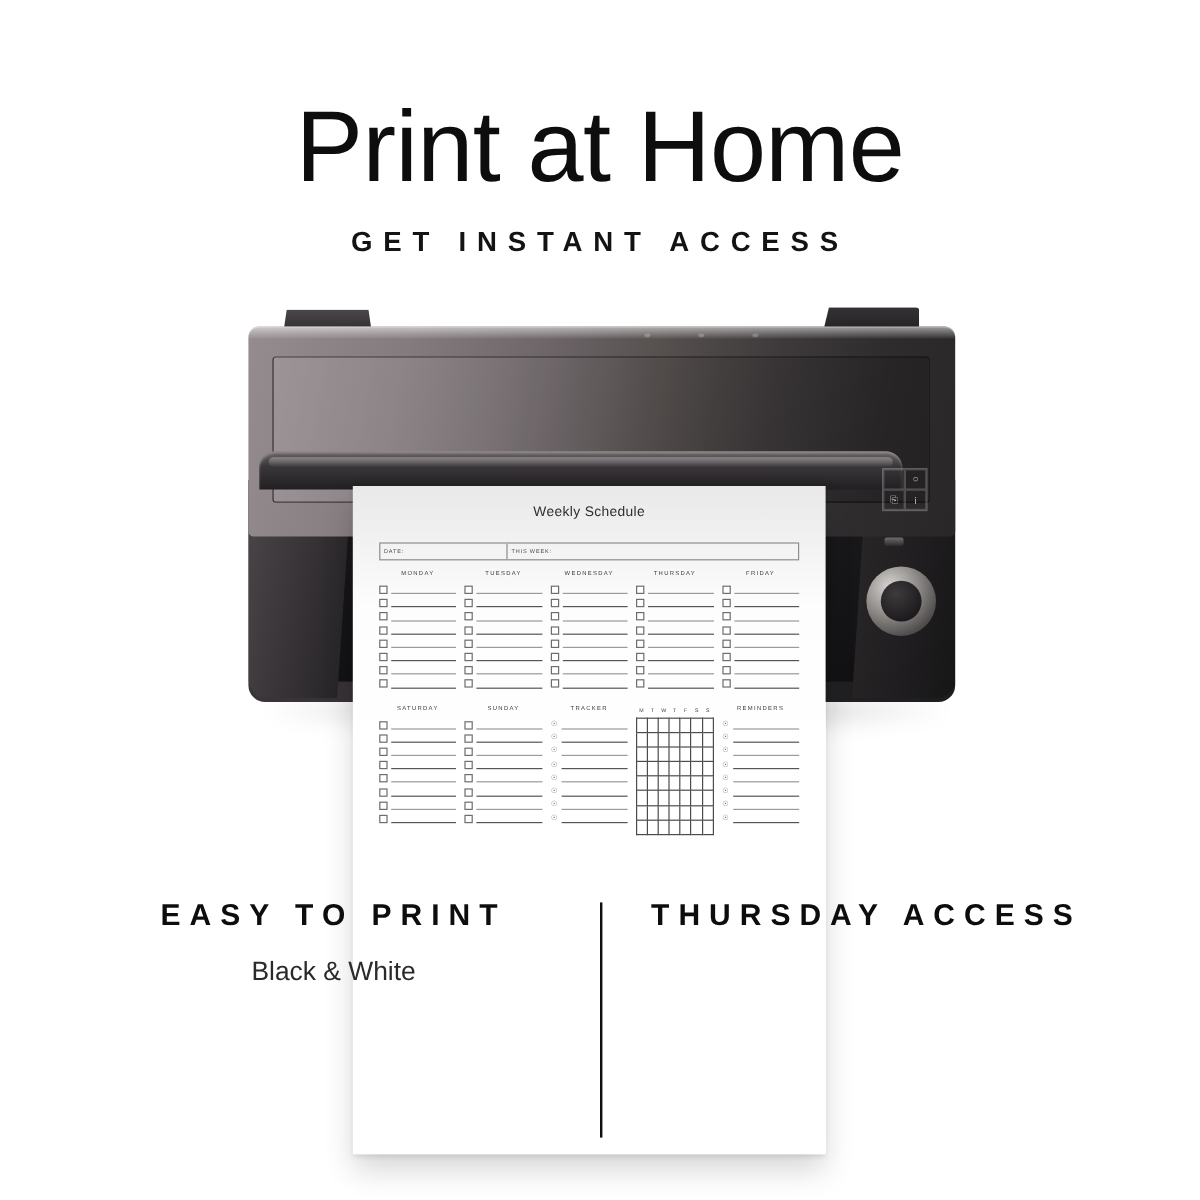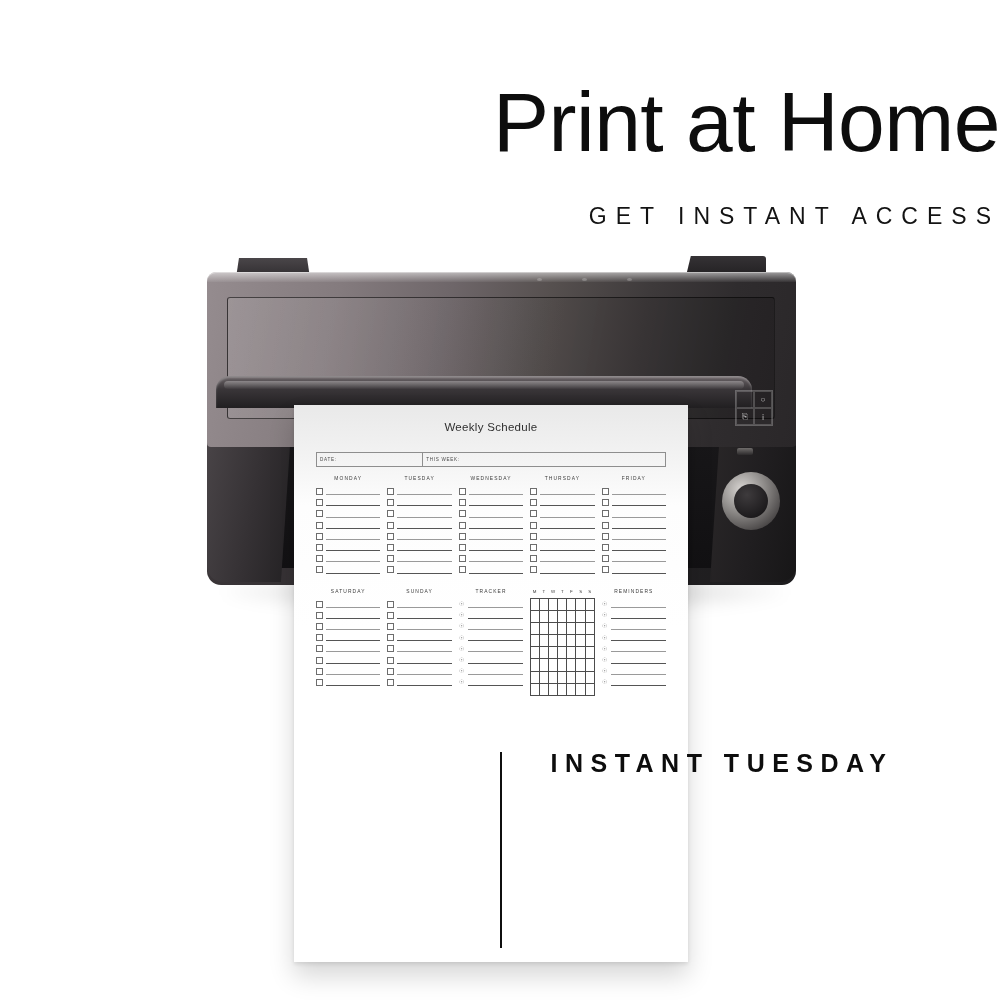--- a/index.html
+++ b/index.html
@@ -6,35 +6,35 @@
   body{
     width:1000px;height:1000px;
     background:#ffffff;
     font-family:"Liberation Sans", sans-serif;
     color:#111111;
     overflow:hidden;
     position:relative;
   }
 
   
-  .header{position:absolute;left:0;top:0;width:1000px;text-align:right;}
+  .header{position:absolute;left:0;top:0;width:1000px;text-align:center;}
   .title{
     font-size:84px;
     font-weight:400;
     letter-spacing:-0.5px;
     color:#0d0d0d;
     line-height:1;
     margin-top:80px;
   }
   .subtitle{
     font-size:23px;
-    font-weight:400;
+    font-weight:700;
     letter-spacing:9px;
     color:#131313;
-    margin-top:39px;
+    margin-top:24px;
   }
 
   
   .printer-stage{
     position:absolute;left:0;top:250px;width:1000px;height:490px;
   }
   .printer-shadow{
     position:absolute;left:225px;top:320px;width:560px;height:44px;
     background:radial-gradient(ellipse at 50% 50%, rgba(0,0,0,0.22) 0%, rgba(0,0,0,0.10) 48%, rgba(0,0,0,0) 74%);
     filter:blur(7px);
@@ -664,17 +664,21 @@
           </div>
         </div>
 
     </div>
   </div>
 </div>
 
 <div class="features">
   <div class="divider"></div>
 
+  <div class="feat left">
+    <div class="feat-title">EASY TO PRINT</div>
+    <div class="feat-sub">Black &amp; White</div>
+  </div>
 
   <div class="feat right">
-    <div class="feat-title">INSTANT TUESDAY</div>
+    <div class="feat-title">THURSDAY ACCESS</div>
   </div>
 </div>
 
 </body></html>

